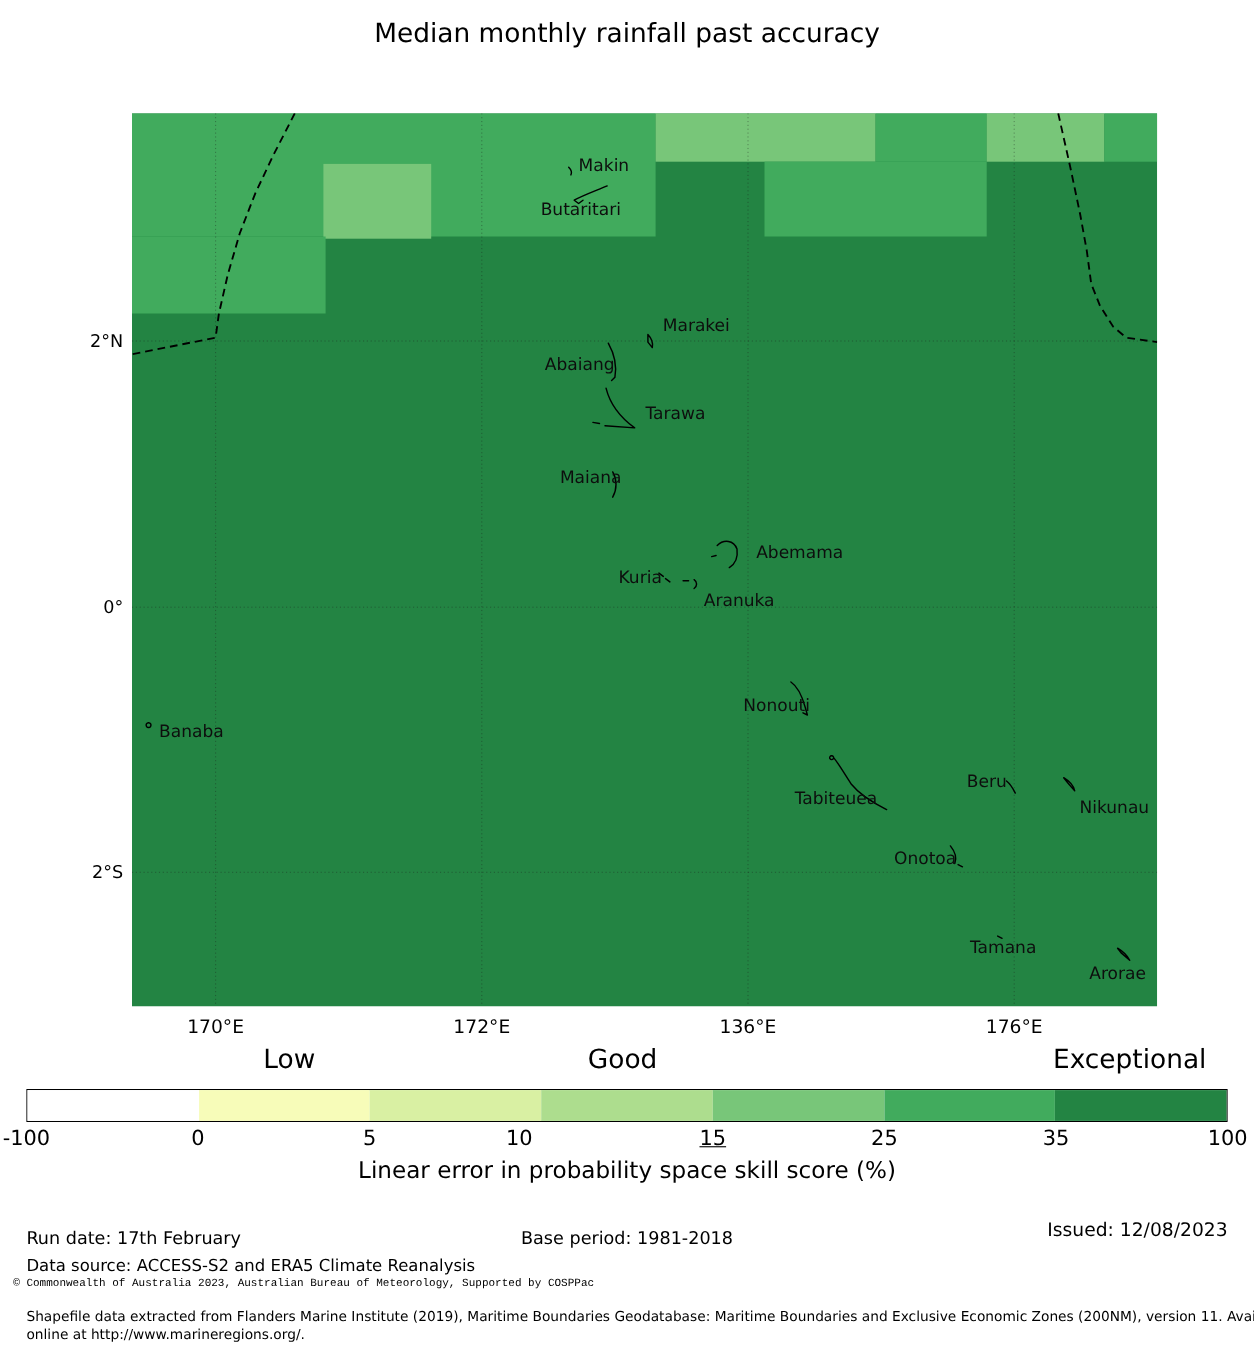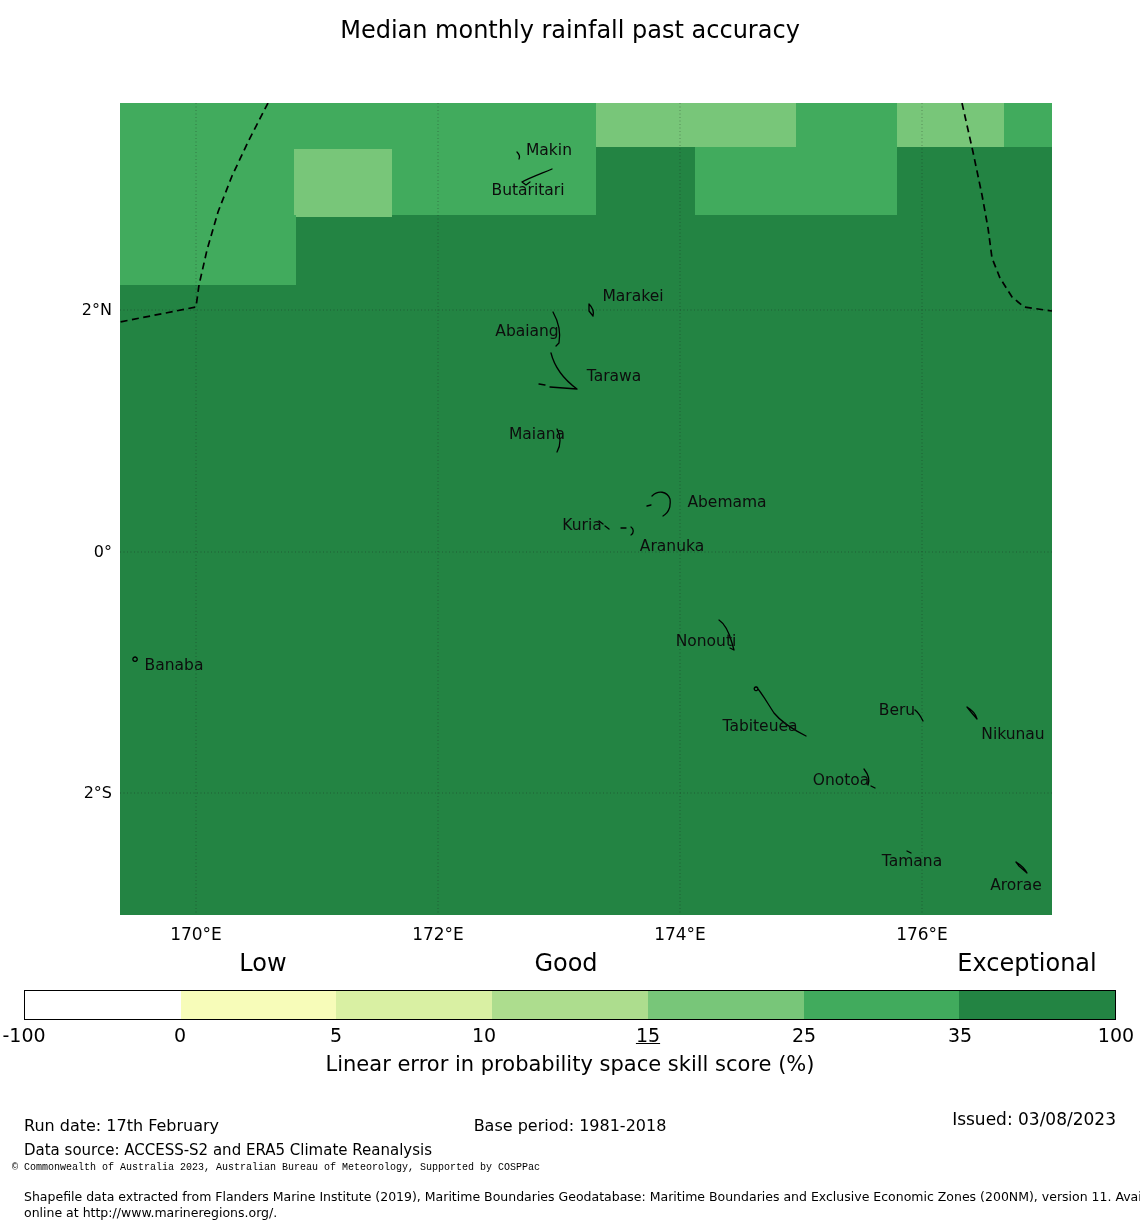--- a/index.html
+++ b/index.html
@@ -88,21 +88,21 @@
 </div>
 
 <div class="abs" id="y-axis">
     <div class="abs ytick" style="top: 299px;">2°N</div>
     <div class="abs ytick" style="top: 541px;">0°</div>
     <div class="abs ytick" style="top: 782px;">2°S</div>
   </div>
 <div class="abs" id="x-axis">
     <div class="abs xtick" style="left: 196px;">170°E</div>
     <div class="abs xtick" style="left: 438px;">172°E</div>
-    <div class="abs xtick" style="left: 680px;">174°E</div>
+    <div class="abs xtick" style="left: 680px;">136°E</div>
     <div class="abs xtick" style="left: 922px;">176°E</div>
   </div>
 
 <div class="abs" id="qual-labels">
     <div class="abs qlabel" style="left: 263px;">Low</div>
     <div class="abs qlabel" style="left: 566px;">Good</div>
     <div class="abs qlabel" style="left: 1027px;">Exceptional</div>
   </div>
 <div class="abs" id="colorbar">
     <div class="cbseg" style="background: rgb(255, 255, 255);"></div>
@@ -110,29 +110,29 @@
     <div class="cbseg" style="background: rgb(217, 240, 163);"></div>
     <div class="cbseg" style="background: rgb(173, 221, 142);"></div>
     <div class="cbseg" style="background: rgb(120, 198, 121);"></div>
     <div class="cbseg" style="background: rgb(65, 171, 93);"></div>
     <div class="cbseg" style="background: rgb(35, 132, 67);"></div>
   </div>
 <div class="abs" id="cbar-ticks">
     <div class="abs cbtick" style="left: 24px;">-100</div>
     <div class="abs cbtick" style="left: 180px;">0</div>
     <div class="abs cbtick" style="left: 336px;">5</div>
-    <div class="abs cbtick" style="left: 484px;">10</div>
+    <div class="abs cbtick" style="left: 472px;">10</div>
     <div class="abs cbtick" style="left: 648px; text-decoration: underline;">15</div>
     <div class="abs cbtick" style="left: 804px;">25</div>
     <div class="abs cbtick" style="left: 960px;">35</div>
     <div class="abs cbtick" style="left: 1116px;">100</div>
   </div>
 <div class="abs" id="cbar-caption">Linear error in probability space skill score (%)</div>
 
 <div class="abs foot" id="run-date">Run date: 17th February</div>
 <div class="abs foot" id="base-period">Base period: 1981-2018</div>
-<div class="abs foot" id="issued">Issued: 03/08/2023</div>
+<div class="abs foot" id="issued">Issued: 12/08/2023</div>
 <div class="abs foot" id="data-source">Data source: ACCESS-S2 and ERA5 Climate Reanalysis</div>
 <div class="abs foot" id="copyright">© Commonwealth of Australia 2023, Australian Bureau of Meteorology, Supported by COSPPac</div>
 <div class="abs" id="shapefile">
     <div class="" style="white-space: nowrap;">Shapefile data extracted from Flanders Marine Institute (2019), Maritime Boundaries Geodatabase: Maritime Boundaries and Exclusive Economic Zones (200NM), version 11. Available</div>
     <div class="" style="white-space: nowrap;">online at http://www.marineregions.org/.</div>
   </div>
 
 </body></html>

